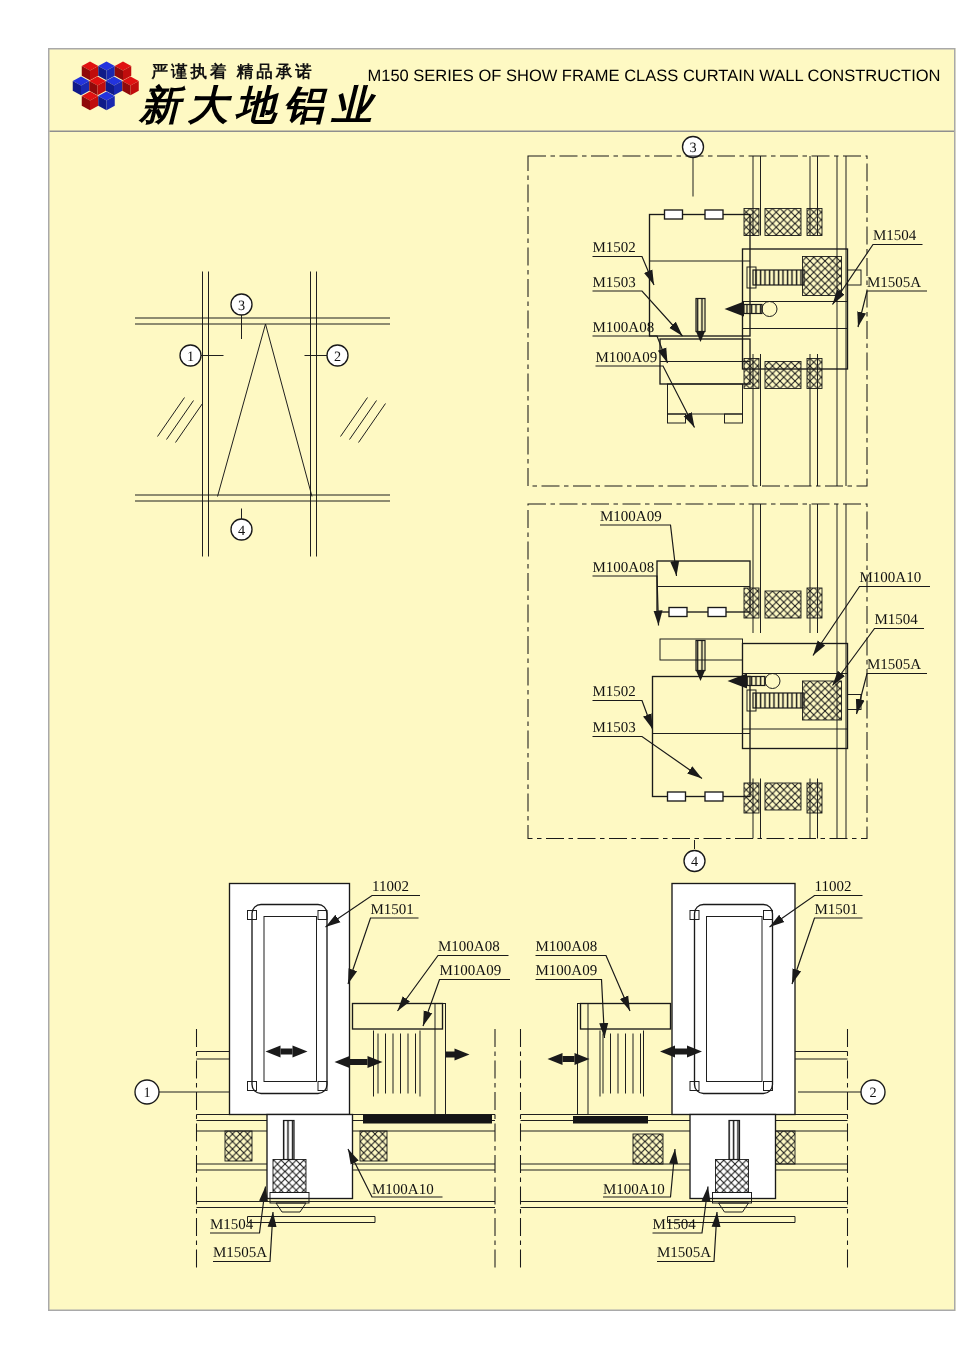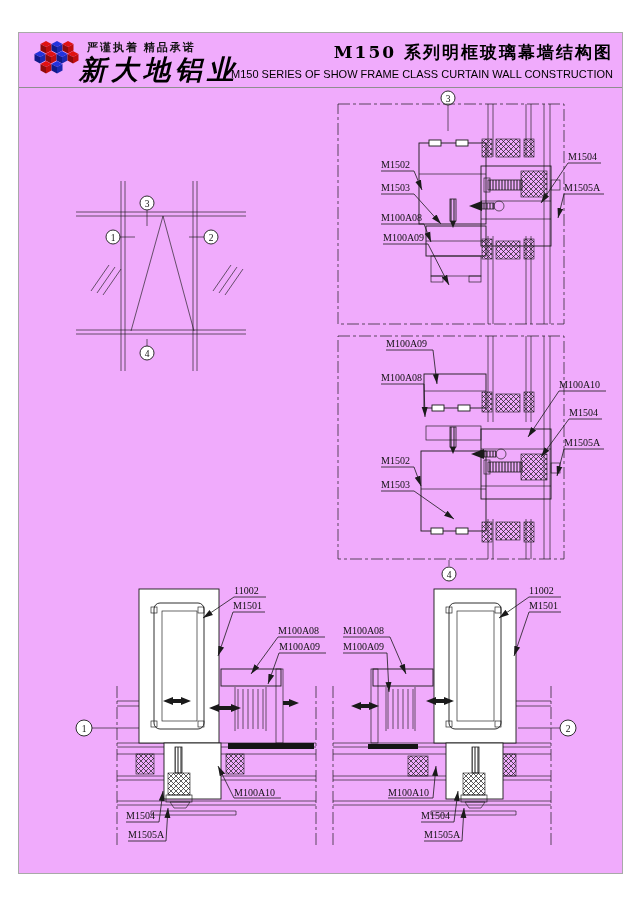--- a/index.html
+++ b/index.html
@@ -1,19 +1,19 @@
 <!DOCTYPE html>
 <html><head>
 <meta charset="utf-8">
 <style>
   html,body{margin:0;padding:0;}
   body{width:640px;height:906px;background:#fff;position:relative;overflow:hidden;
        font-family:"Liberation Sans",sans-serif;}
   .abs{position:absolute;}
-  #page-border{left:18px;top:32px;width:603px;height:840px;border:1px solid #a9a9a9;background:#f0abfc;}
+  #page-border{left:32px;top:32px;width:603px;height:840px;border:1px solid #a9a9a9;background:#fef9c3;}
   #header{left:0;top:0;width:100%;height:54px;border-bottom:1px solid #8f8f8f;}
   #slogan{left:68px;top:7px;font-size:11px;font-weight:bold;letter-spacing:2px;color:#111;
           font-family:"Liberation Serif",serif;}
   #brand{left:60px;top:19px;font-size:27px;font-weight:bold;font-style:italic;letter-spacing:5px;
          color:#000;font-family:"DejaVu Serif",serif;}
   #titles{right:9px;top:8px;text-align:right;}
   #title-cn{font-size:17px;letter-spacing:2px;color:#000;font-family:"DejaVu Serif",serif;font-weight:bold;}
   #title-en{font-size:11px;margin-top:4px;color:#000;font-family:"Liberation Sans",sans-serif;text-align:right;}
   #note{left:18px;top:844px;width:604px;text-align:center;color:#222;}
   #note .cn{font-size:10px;letter-spacing:0.5px;font-family:"Liberation Serif",serif;}
@@ -100,21 +100,20 @@
         <g transform="translate(28,29)">
             <polygon points="0,-6 5.5,-3 0,0 -5.5,-3" fill="#2233dd"></polygon>
             <polygon points="-5.5,-3 0,0 0,6.5 -5.5,3.5" fill="#101a88"></polygon>
             <polygon points="0,0 5.5,-3 5.5,3.5 0,6.5" fill="#1a28b0"></polygon>
           </g>
       </g>
     </svg>
     <div id="slogan" class="abs">严谨执着 精品承诺</div>
     <div id="brand" class="abs">新大地铝业</div>
     <div id="titles" class="abs">
-      <div id="title-cn">M150 系列明框玻璃幕墙结构图</div>
       <div id="title-en">M150 SERIES OF SHOW FRAME CLASS CURTAIN WALL CONSTRUCTION</div>
     </div>
   </div>
 
   <svg class="abs" style="left:52px;top:148px" width="180" height="190" viewBox="0 0 180 190">
     <path class="ln t" d="M50,0 V190 M54,0 V190 M122,0 V190 M126,0 V190"></path>
     <path class="ln t" d="M5,31 H175 M5,35 H175 M5,149 H175 M5,153 H175"></path>
     <path class="ln t" d="M92,35 L60,150 M92,35 L123,150"></path>
     <path class="ln t" d="M20,110 L38,84 M26,112 L44,86 M32,114 L50,88 M142,110 L160,84 M148,112 L166,86 M154,114 L172,88"></path>
     <path class="ln t" d="M76,29 V45 M49,56 H64 M133,56 H118 M76,158 V165"></path>

